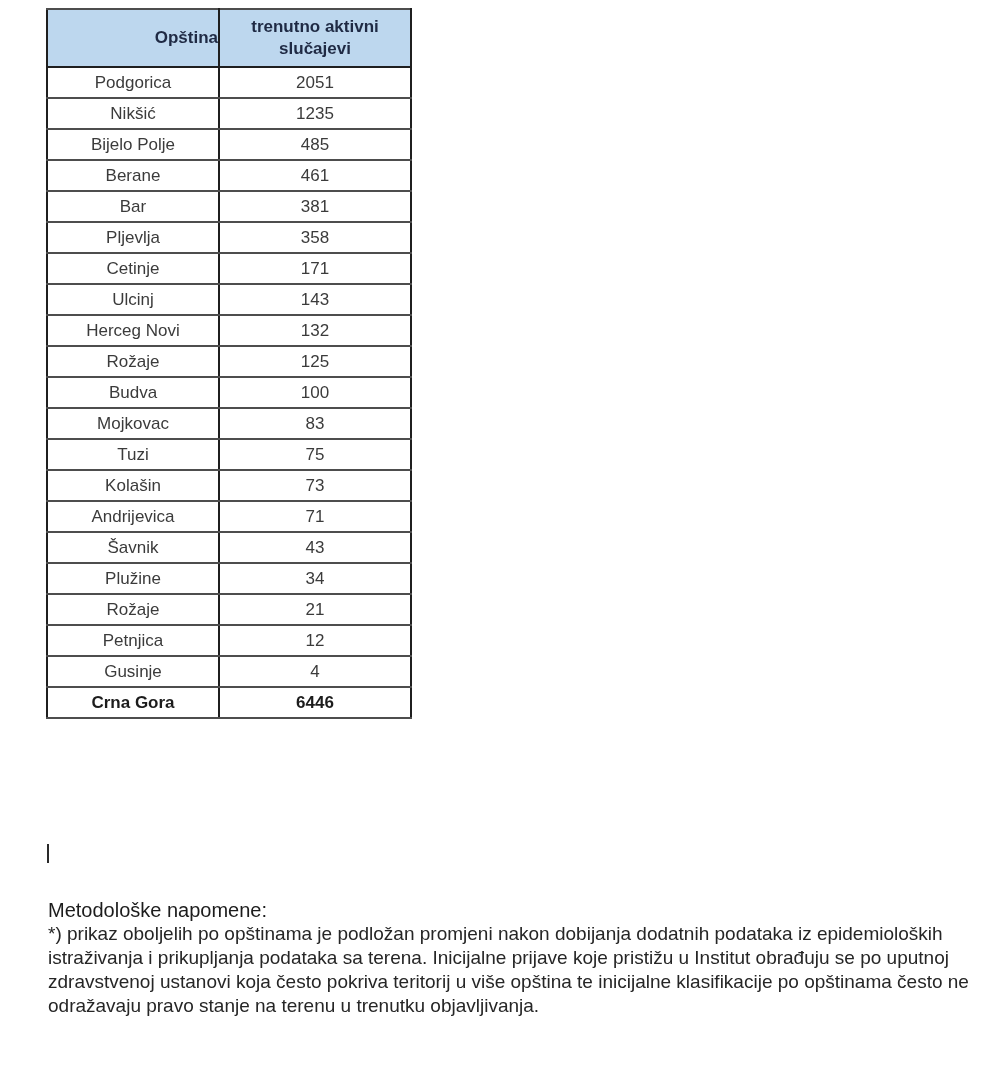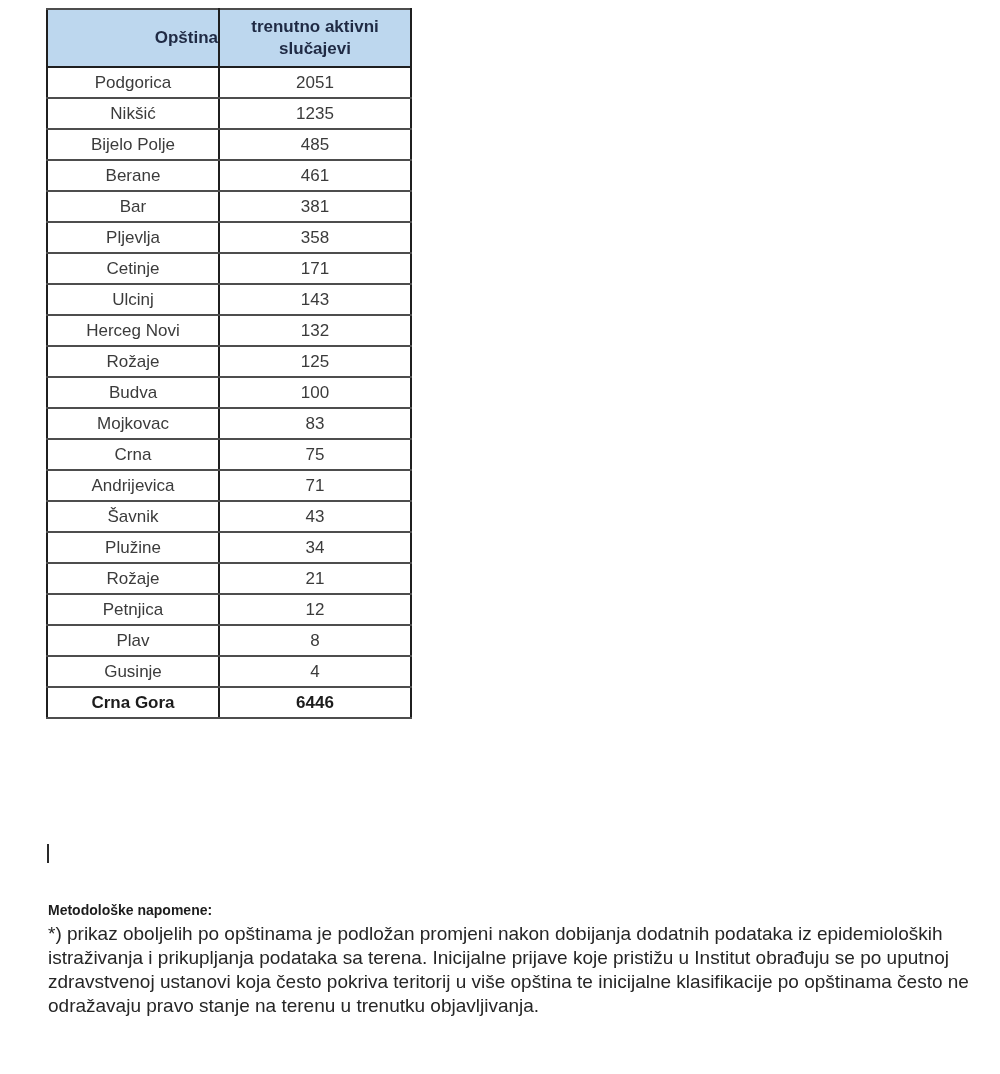--- a/index.html
+++ b/index.html
@@ -72,22 +72,22 @@
     background: #2a2a2a;
   }
   .notes {
     position: absolute;
     left: 48px;
     top: 898px;
     width: 930px;
     color: #262626;
   }
   .notes-heading {
-    font-weight: bold;
-    font-size: 14px;
+    font-weight: normal;
+    font-size: 20px;
     line-height: 24px;
     color: #1c1c1c;
   }
   .notes-body {
     font-size: 19px;
     line-height: 24px;
   }
 </style>
 </head>
 <body>
@@ -143,46 +143,46 @@
   </tr>
         <tr>
     <td class="muni">Budva</td>
     <td class="num">100</td>
   </tr>
         <tr>
     <td class="muni">Mojkovac</td>
     <td class="num">83</td>
   </tr>
         <tr>
-    <td class="muni">Crna</td>
+    <td class="muni">Tuzi</td>
     <td class="num">75</td>
+  </tr>
+        <tr>
+    <td class="muni">Kolašin</td>
+    <td class="num">73</td>
   </tr>
         <tr>
     <td class="muni">Andrijevica</td>
     <td class="num">71</td>
   </tr>
         <tr>
     <td class="muni">Šavnik</td>
     <td class="num">43</td>
   </tr>
         <tr>
     <td class="muni">Plužine</td>
     <td class="num">34</td>
   </tr>
         <tr>
     <td class="muni">Rožaje</td>
     <td class="num">21</td>
   </tr>
         <tr>
     <td class="muni">Petnjica</td>
     <td class="num">12</td>
-  </tr>
-        <tr>
-    <td class="muni">Plav</td>
-    <td class="num">8</td>
   </tr>
         <tr>
     <td class="muni">Gusinje</td>
     <td class="num">4</td>
   </tr>
       </tbody>
     <tfoot>
       <tr class="total-row">
         <td class="muni">Crna Gora</td>
         <td class="num">6446</td>

